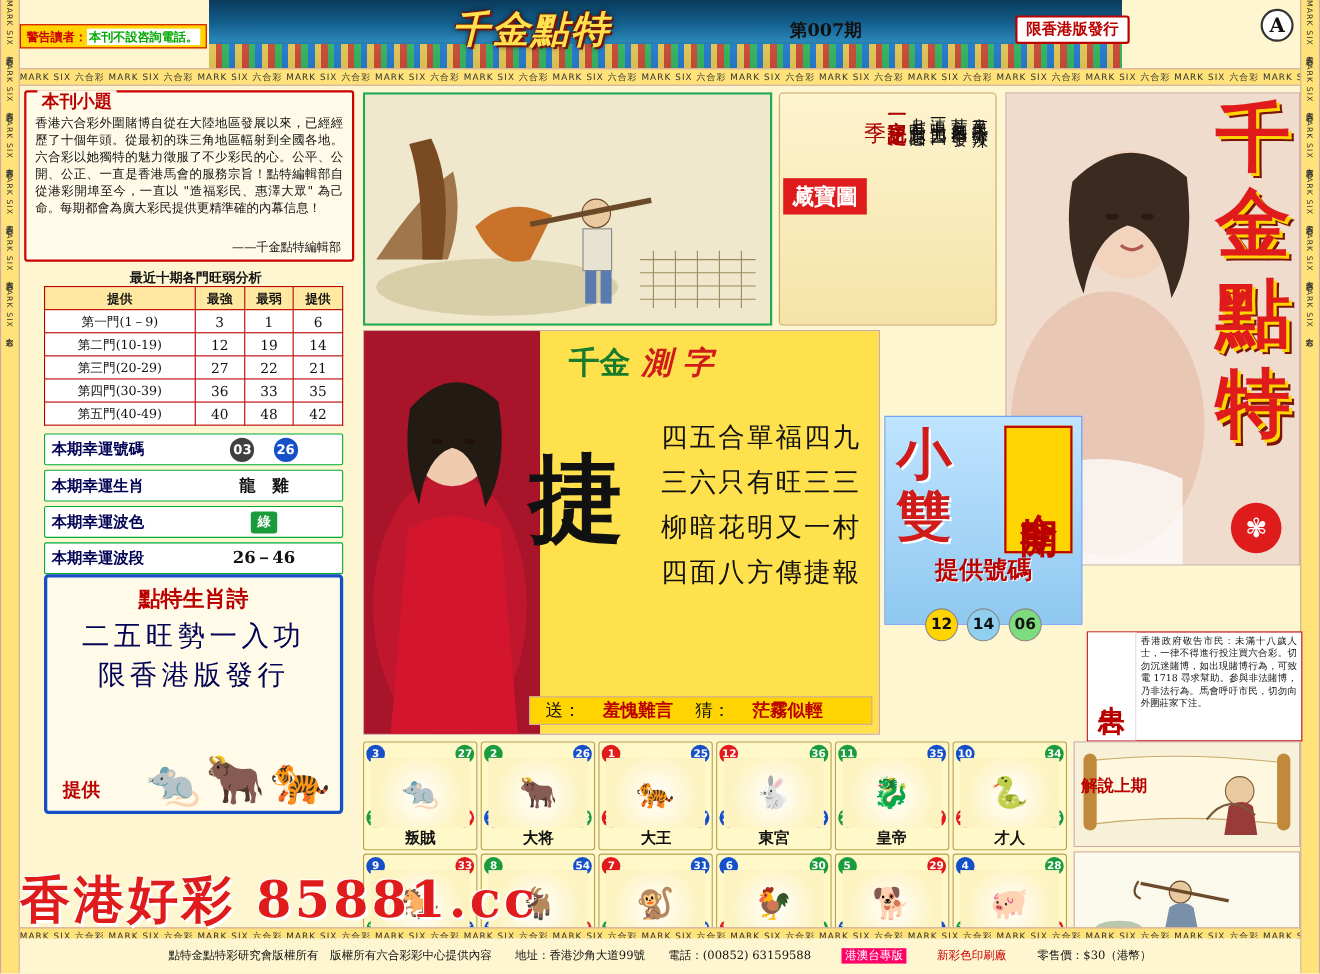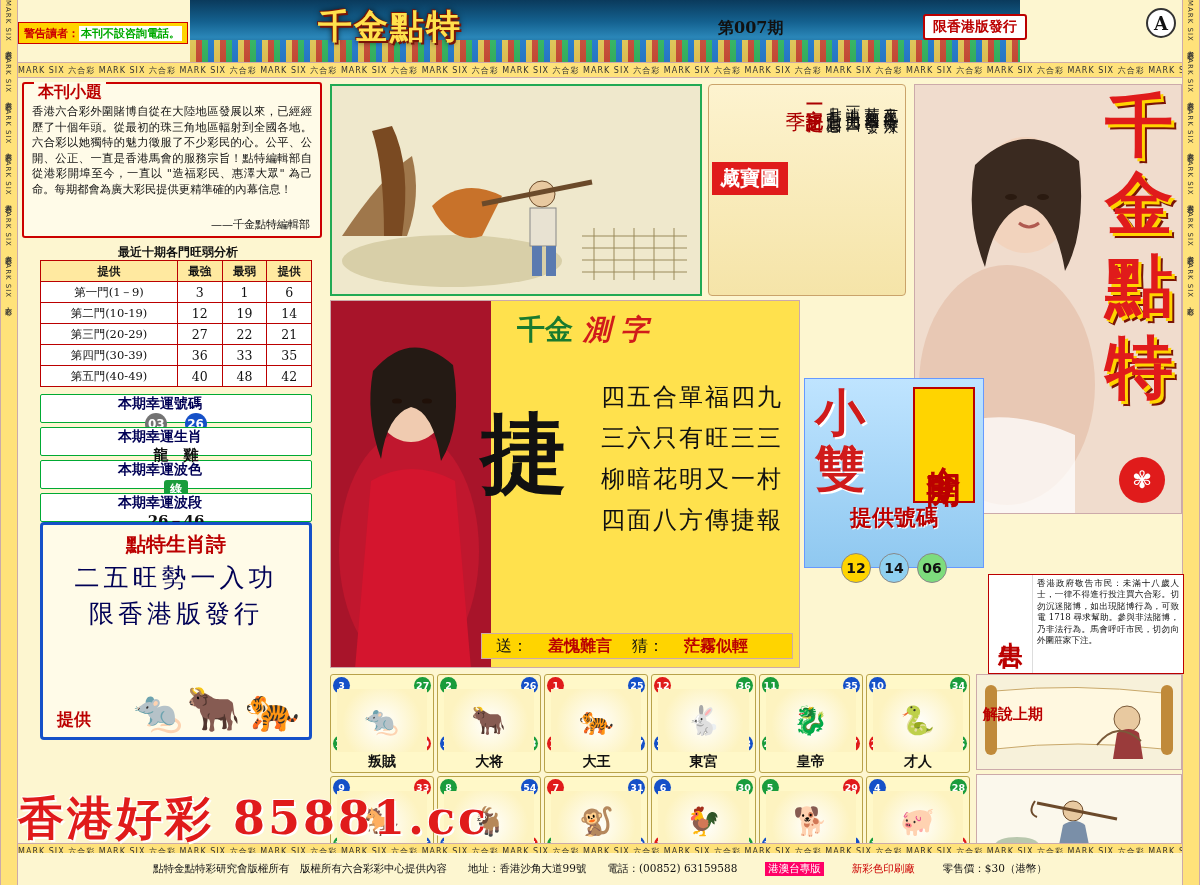--- a/index.html
+++ b/index.html
@@ -31,24 +31,24 @@
     background:
       linear-gradient(180deg,#0a3a5c 0%, #14618f 35%, #2a86b8 60%, #0c3d60 100%);
     overflow:hidden;
   }
   .hdr-img:after {
     content:""; position:absolute; left:0; right:0; bottom:0; height:22px;
     background:repeating-linear-gradient(90deg,#ffd34d 0 6px,#e24a2b 6px 12px,#3bbf5a 12px 18px,#2a7fd4 18px 24px);
     opacity:.85;
   }
   .hdr-title {
-    position:absolute; left:300px; top:4px; width:330px; text-align:left;
+    position:absolute; left:300px; top:4px; width:330px; text-align:center;
     font-family:"DejaVu Serif", serif; font-weight:bold; font-size:34px;
     color:#ffe14d; text-shadow:2px 2px 0 #7a1406, -1px -1px 0 #7a1406, 0 0 6px #000;
-    z-index:3; letter-spacing:2px;
+    z-index:3; letter-spacing:2px;font-style:italic;
   }
   .hdr-issue {
     position:absolute; left:700px; top:18px; z-index:3;
     font-family:"DejaVu Serif", serif; font-size:16px; color:#111; font-weight:bold;
   }
   .hdr-edition {
     position:absolute; left:905px; top:14px; z-index:3;
     border:2px solid #b00; background:#fff; color:#b00;
     font-size:14px; font-weight:bold; padding:2px 8px; border-radius:3px;
     font-family:"DejaVu Serif", serif;
@@ -113,37 +113,37 @@
   table.stat td, table.stat th {
     border:1px solid #b00; text-align:center; height:21px; color:#111; font-weight:normal;
   }
   table.stat thead th { background:#ffe9a0; font-weight:bold; font-size:11.5px; }
   table.stat td.rowname { background:#fff; font-size:11.5px; white-space:nowrap; }
 
   
   .lucky {
     position:absolute; left:22px; width:272px; height:29px;
     border:1px solid #0a3; background:#fff; border-radius:2px;
-    display:flex; align-items:center;flex-direction:column;
+    display:flex; align-items:center;
   }
   .lucky .lbl {
     width:128px; padding-left:6px;
     font-family:"DejaVu Serif", serif; font-size:14px; color:#005; font-weight:bold;
   }
   .lucky .val {
     flex:1; text-align:center;
     font-family:"DejaVu Serif", serif; font-size:15px; color:#111; font-weight:bold;
   }
   .ball {
     display:inline-flex; align-items:center; justify-content:center;
     width:22px; height:22px; border-radius:50%;
     font-size:12px; font-weight:bold; color:#fff; margin:0 6px;
     font-family:"DejaVu Sans", sans-serif;
   }
-  .ball.red { background:#737373;text-align:right; }
+  .ball.red { background:#404040;text-align:right; }
   .ball.blue { background:#1550c8; }
   .swatch {
     display:inline-flex; align-items:center; justify-content:center;
     width:24px; height:20px; border-radius:3px; color:#fff; font-size:12px;
     font-family:"DejaVu Serif", serif;
   }
 
   
   .poem-box {
     position:absolute; left:22px; top:444px; width:272px; height:218px;

